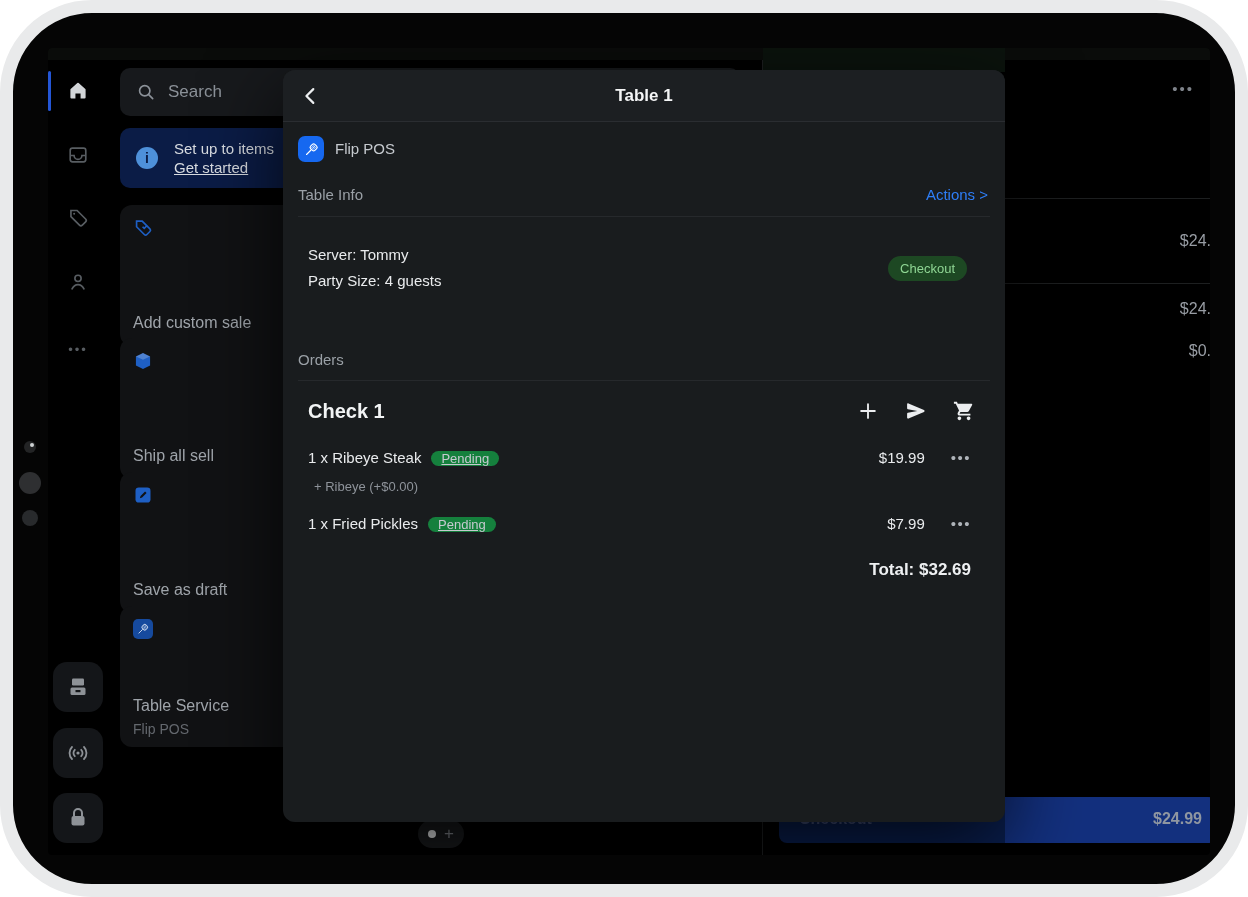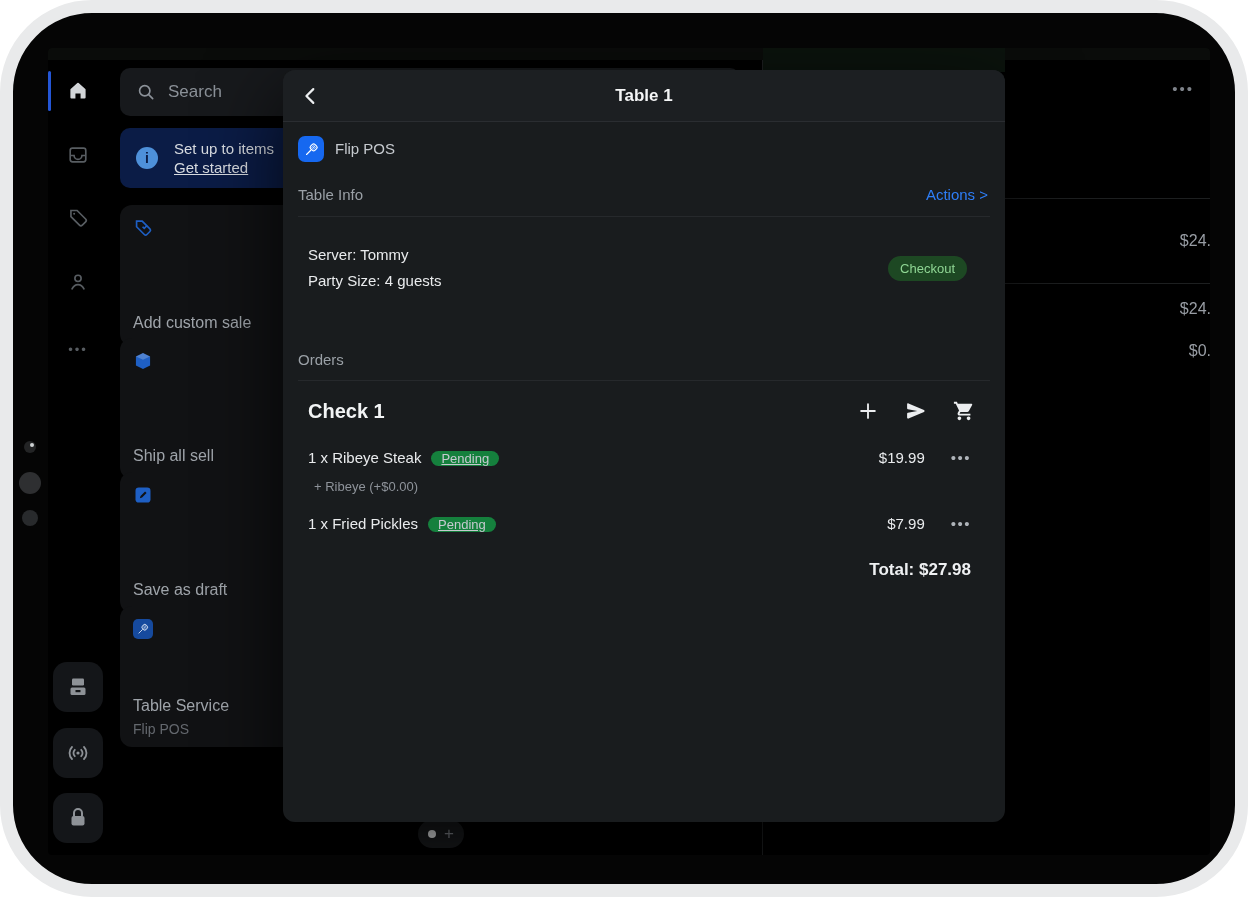--- a/index.html
+++ b/index.html
@@ -197,20 +197,25 @@
     </div>
 
     <div class="abs vdivider"></div>
     <div class="abs cart-more">•••</div>
     <div class="abs hline" style="left:715px;top:150px;width:447px;"></div>
     <div class="abs cart-price" style="top:184px;">$24.</div>
     <div class="abs hline" style="left:715px;top:235px;width:447px;"></div>
     <div class="abs cart-price" style="top:252px;">$24.</div>
     <div class="abs cart-price" style="top:294px;">$0.</div>
 
+    <div class="abs checkout">
+      <div class="bright"></div>
+      <span class="lbl">Checkout</span>
+      <span class="amt">$24.99</span>
+    </div>
 
     <div class="abs page-ind">
       <span class="dot"></span>
       <span class="plus">+</span>
     </div>
 
     <div class="abs modal">
       <div class="modal-header">
         <div class="back-btn">
           <svg viewBox="0 0 24 24" fill="none" stroke="currentColor" stroke-width="2.4" stroke-linecap="round" stroke-linejoin="round">
@@ -277,17 +282,17 @@
         <div class="item-left">
           <span class="item-name">1 x Fried Pickles</span>
           <span class="badge-pending">Pending</span>
         </div>
         <div class="item-right">
           <span class="item-price">$7.99</span>
           <span class="row-more">•••</span>
         </div>
       </div>
 
-      <div class="total-line">Total: $27.98</div>
+      <div class="total-line">Total: $32.69</div>
     </div>
 
   </div>
 </div>
 
 </body></html>

